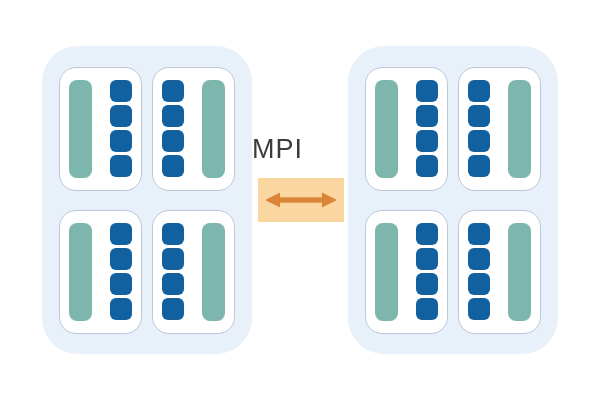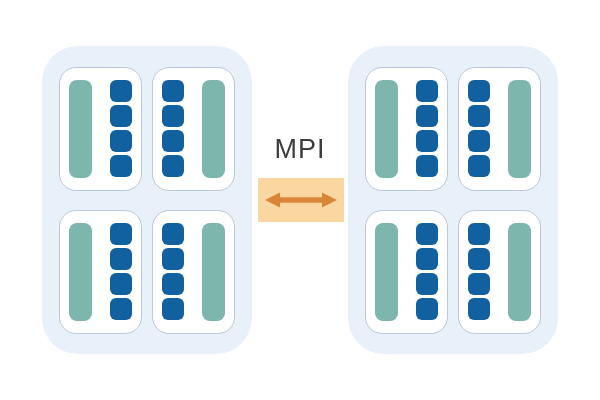--- a/index.html
+++ b/index.html
@@ -51,21 +51,20 @@
   }
   .core {
     width: 22px; height: 22px;
     border-radius: 6px;
     background: var(--core-fill, #1160A0);
   }
   .mpi-label {
     position: absolute;
     left: 252px; top: 134px;
     width: 96px;
-    text-align: center;
     font-size: 27px;
     line-height: 30px;
     letter-spacing: 1px;
     color: var(--text-color, #3C3C3C);
   }
   .mpi-box {
     position: absolute;
     left: 258px; top: 178px;
     width: 86px; height: 44px;
     background: var(--link-fill, #FAD7A0);

